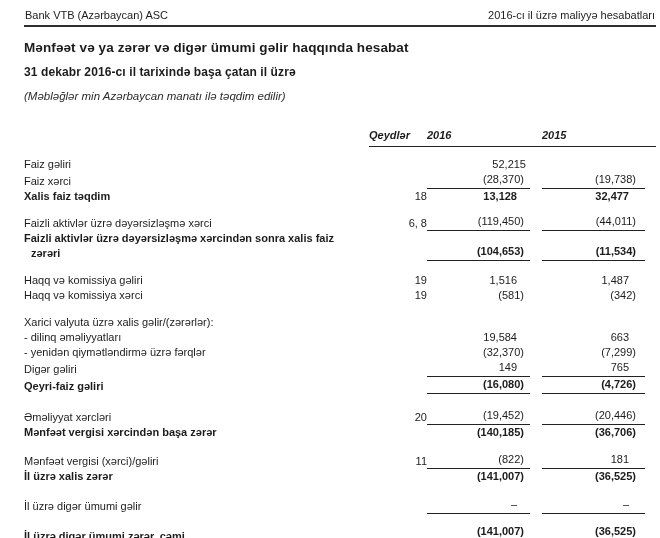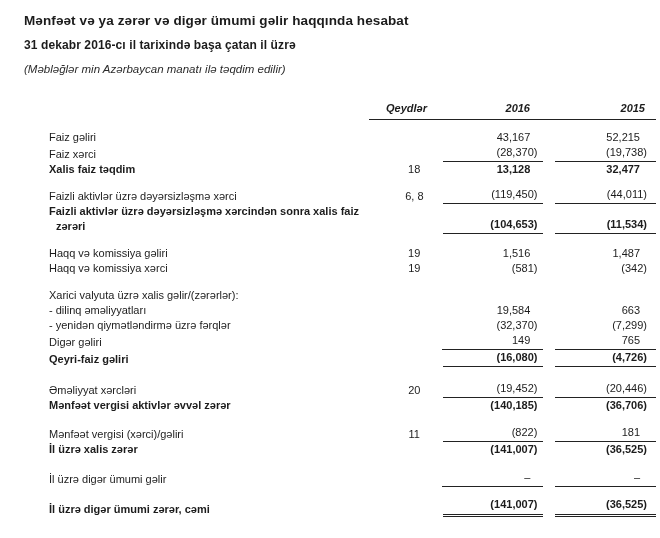--- a/index.html
+++ b/index.html
@@ -33,46 +33,50 @@
   .thead { display: flex; }
   .thead .c-label { border-bottom: none; }
   .thead-rest {
     flex: 1;
     display: flex;
     border-bottom: 1.5px solid #222;
     padding-bottom: 3px;
     font-weight: bold;
     font-style: italic;
   }
-  .trow { display: flex; align-items: flex-end; line-height: 15px; margin-left: 25px; }
+  .trow { display: flex; align-items: flex-end; line-height: 15px; }
   .trow.bold .c-label, .trow.bold .c-val { font-weight: bold; }
 
   .c-label { width: 345px; line-height: 15px; }
   .c-label .label2 { padding-left: 7px; }
-  .c-notes { width: 58px; text-align: center; line-height: 15px; }
+  .c-notes { width: 58px; text-align: right; line-height: 15px; }
   .c-val { width: 103px; text-align: right; line-height: 15px; box-sizing: border-box; }
   .c-gap { width: 12px; }
   .th-fill { flex: 1; }
 
-  .thead .c-notes, .thead .c-val { text-align: right; padding: 0; }
+  .thead .c-notes, .thead .c-val { text-align: left; padding: 0; }
 
   .c-val.v2016.plain { padding-right: 13px; }
   .c-val.v2016.paren { padding-right: 6px; }
   .c-val.v2015.plain { padding-right: 16px; }
   .c-val.v2015.paren { padding-right: 9px; }
 
   .c-val.rule { border-bottom: 1px solid #222; padding-bottom: 1px; }
   .c-val.drule { border-bottom: 3px double #222; padding-bottom: 2px; }
   .tbody { padding-top: 10px; }
 </style>
 </head>
 <body>
 
 <div class="page">
 
+  <div class="topbar">
+    <span>Bank VTB (Azərbaycan) ASC</span>
+    <span>2016-cı il üzrə maliyyə hesabatları</span>
+  </div>
 
   <div class="title1">Mənfəət və ya zərər və digər ümumi gəlir haqqında hesabat</div>
   <div class="title2">31 dekabr 2016-cı il tarixində başa çatan il üzrə</div>
   <div class="subnote">(Məbləğlər min Azərbaycan manatı ilə təqdim edilir)</div>
 
   <div class="table">
     <div class="thead">
       <div class="c-label"></div>
       <div class="thead-rest">
         <div class="c-notes">Qeydlər</div>
@@ -81,21 +85,20 @@
         <div class="c-val v2015">2015</div>
         <div class="th-fill"></div>
       </div>
     </div>
     <div class="tbody">
         <div class="trow">
           <div class="c-label">
             <div>Faiz gəliri</div>
           </div>
           <div class="c-notes"></div>
-          <div class="c-val v2016 plain">43,167</div>
           <div class="c-gap"></div>
           <div class="c-val v2015 plain">52,215</div>
         </div>
         <div class="trow">
           <div class="c-label">
             <div>Faiz xərci</div>
           </div>
           <div class="c-notes"></div>
           <div class="c-val v2016 paren rule">(28,370)</div>
           <div class="c-gap"></div>
@@ -196,21 +199,21 @@
           <div class="c-label">
             <div>Əməliyyat xərcləri</div>
           </div>
           <div class="c-notes">20</div>
           <div class="c-val v2016 paren rule">(19,452)</div>
           <div class="c-gap"></div>
           <div class="c-val v2015 paren rule">(20,446)</div>
         </div>
         <div class="trow bold">
           <div class="c-label">
-            <div>Mənfəət vergisi aktivlər əvvəl zərər</div>
+            <div>Mənfəət vergisi xərcindən başa zərər</div>
           </div>
           <div class="c-notes"></div>
           <div class="c-val v2016 paren">(140,185)</div>
           <div class="c-gap"></div>
           <div class="c-val v2015 paren">(36,706)</div>
         </div>
         <div class="trow" style="margin-top: 12px;">
           <div class="c-label">
             <div>Mənfəət vergisi (xərci)/gəliri</div>
           </div>

